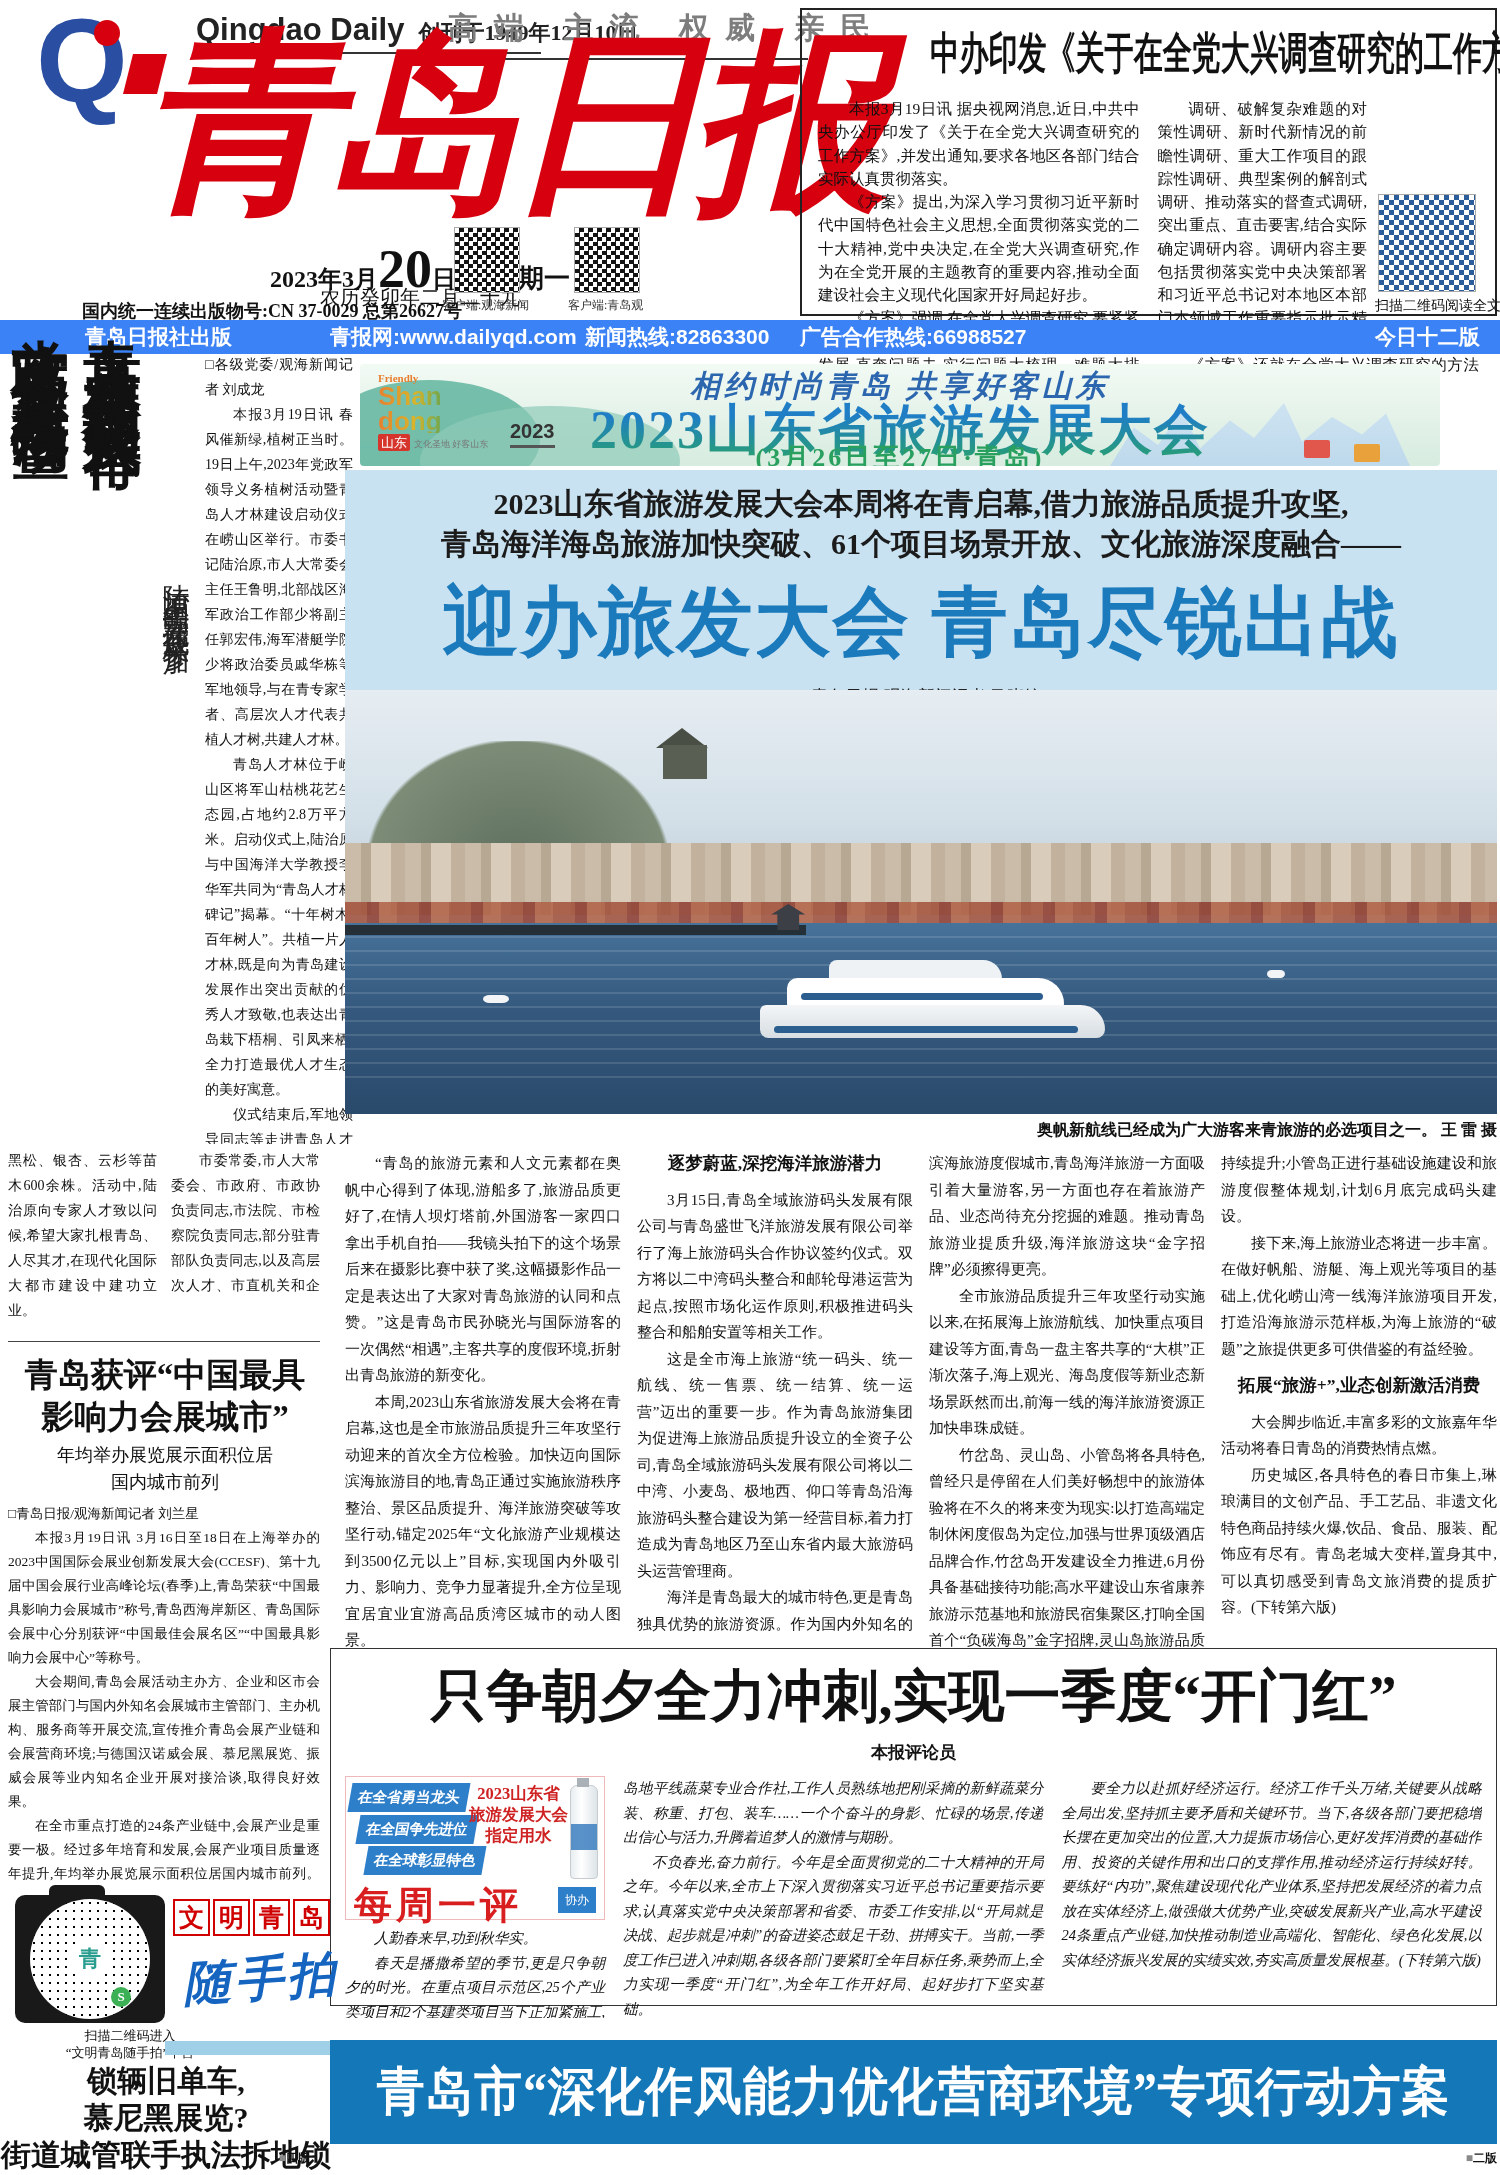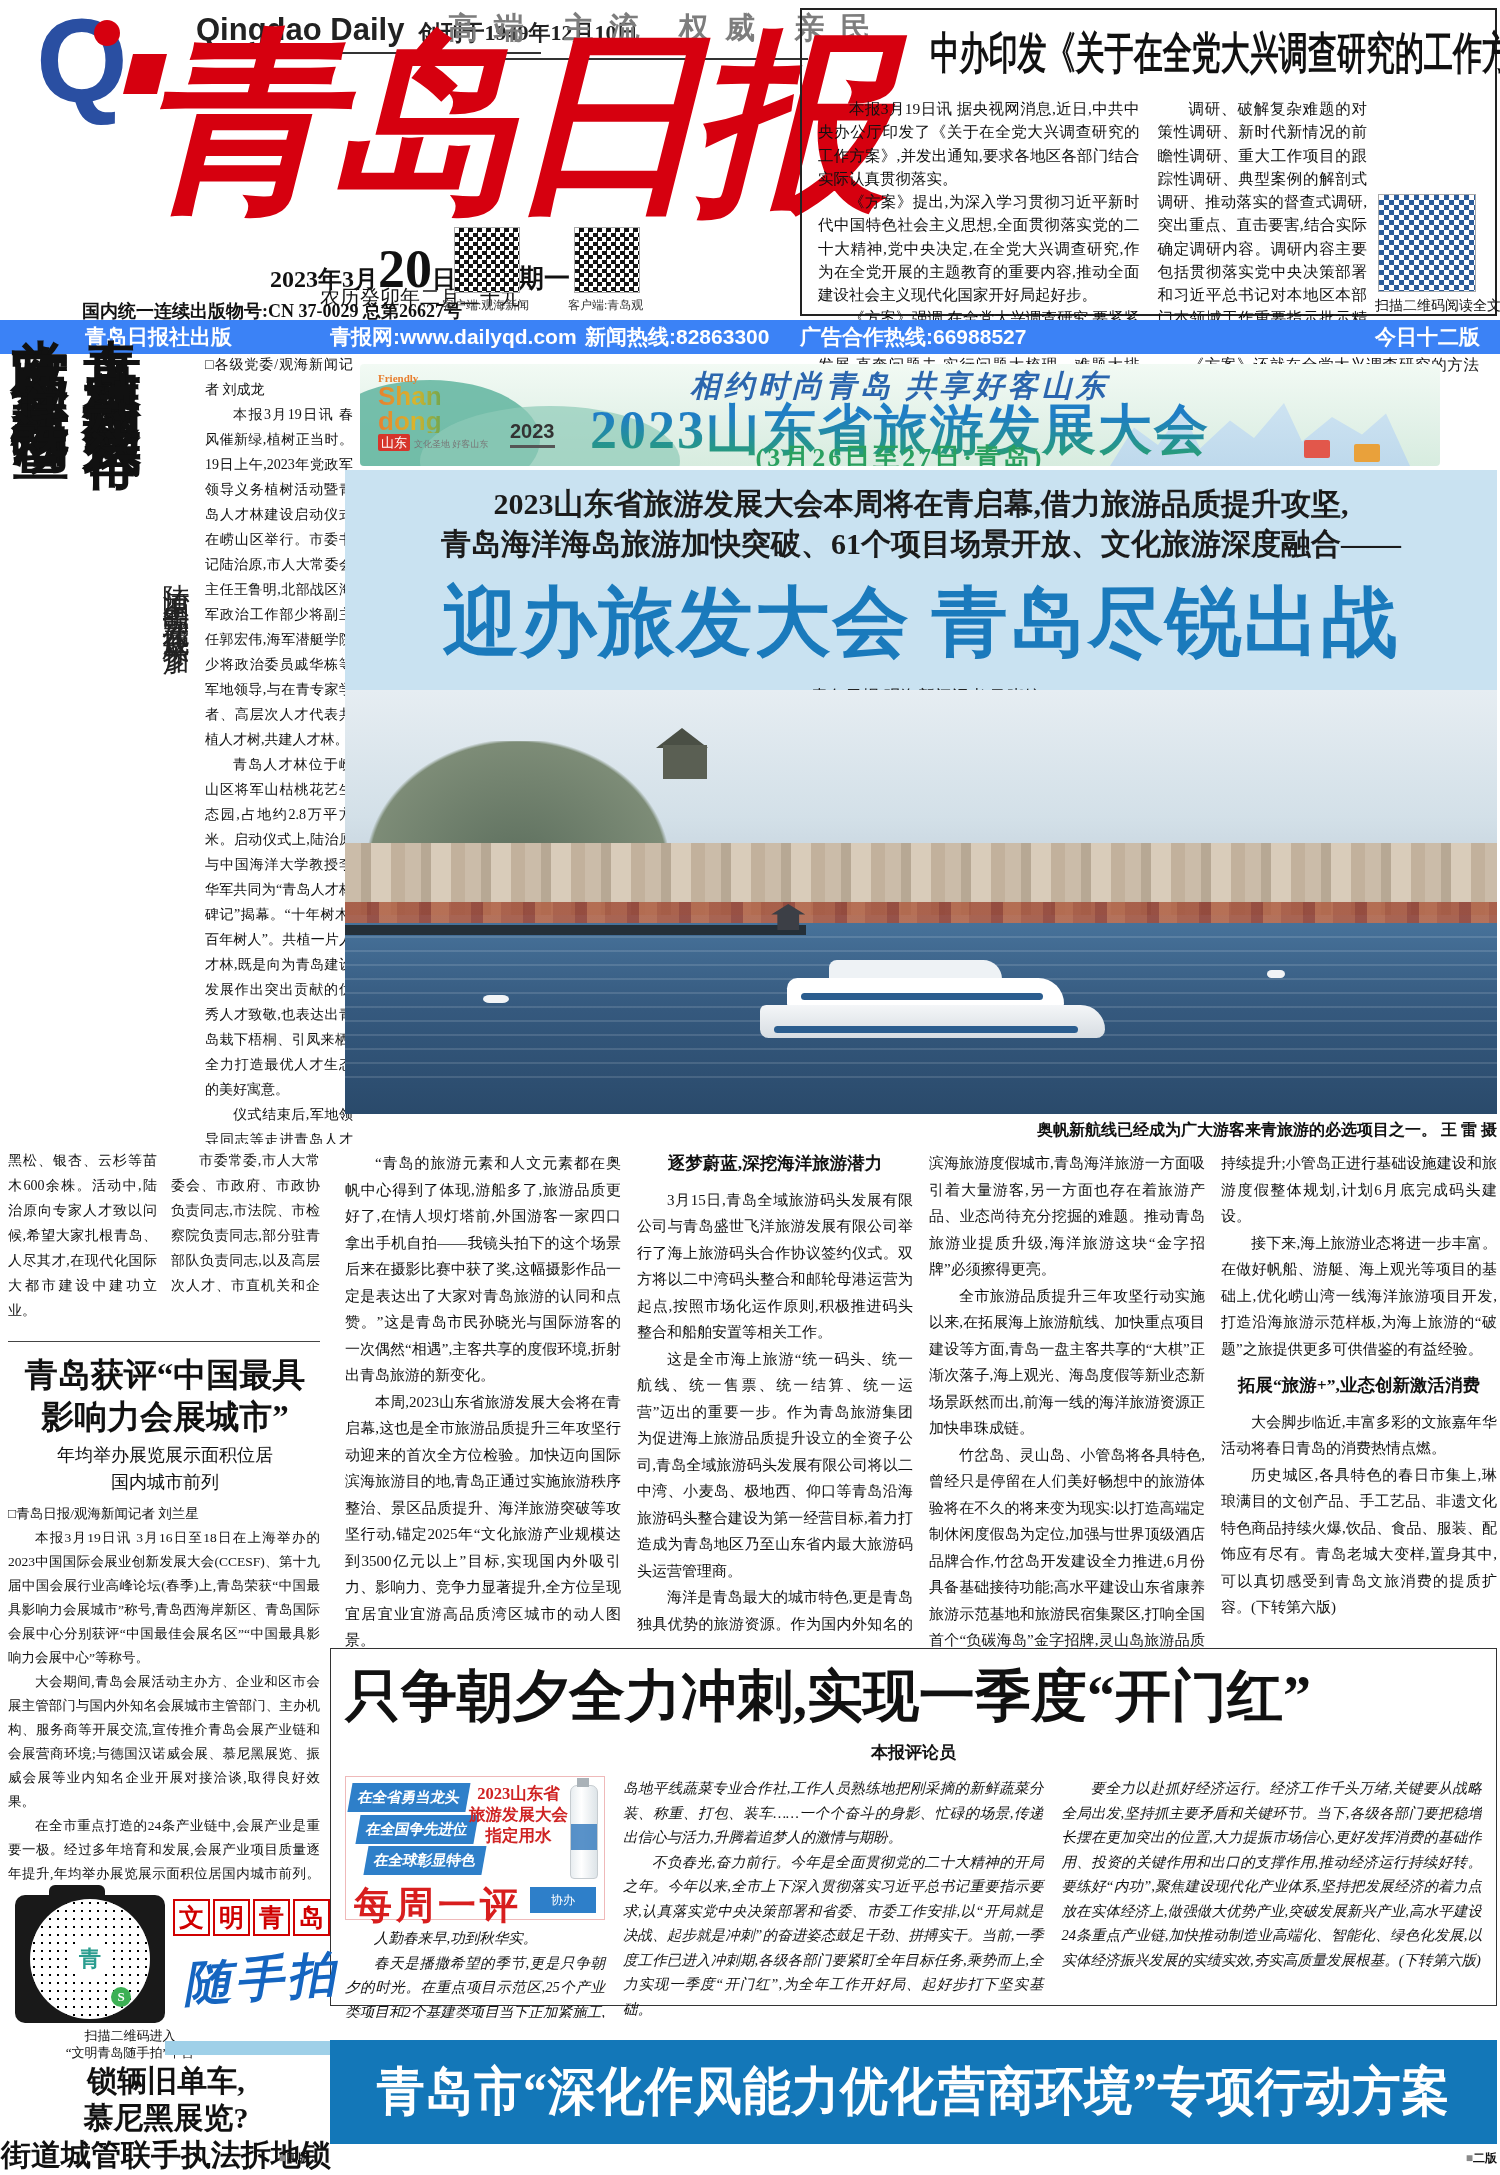--- a/index.html
+++ b/index.html
@@ -81,29 +81,29 @@
   .vt-big{font-size:58px;font-weight:bold;letter-spacing:8px;line-height:1.1;}
   .vt-sub{font-size:27px;color:#222;letter-spacing:5px;}
   .colA{font-size:14px;line-height:25px;}
   .byline-sm{font-size:14px;text-indent:0 !important;}
   .treeB{column-count:2;column-gap:14px;column-fill:auto;font-size:14px;line-height:25px;}
   .expo-h{font-size:33px;font-weight:bold;text-align:center;line-height:42px;}
   .expo-s{font-size:18px;text-align:center;line-height:27px;}
   .expo-body{font-size:13.5px;line-height:24px;overflow:hidden;}
   
   .ed-box{border:1.5px solid #333;}
-  .ed-head{font-size:56px;font-weight:bold;text-align:left;white-space:nowrap;}
+  .ed-head{font-size:56px;font-weight:bold;text-align:center;white-space:nowrap;}
   .ed-byline{font-size:17px;font-weight:bold;text-align:center;}
   .ed-cols{display:flex;gap:18px;font-size:14.5px;line-height:24.5px;font-style:italic;}
   .promo{position:relative;border:1px solid #efb9b9;height:142px;font-style:normal;}
   .ribbon{background:#2e7fc9;color:#fff;font-family:"Liberation Sans","DejaVu Sans",sans-serif;
           font-size:14.5px;font-weight:bold;padding:2px 8px;transform:skewX(-10deg);display:inline-block;white-space:nowrap;}
   .sponsor{color:#cf2222;font-weight:bold;font-size:16.5px;line-height:21px;text-align:center;}
   .weekly{color:#d81e1e;font-size:38px;font-weight:bold;letter-spacing:4px;white-space:nowrap;}
-  .tag{background:#2e7fc9;color:#fff;font-size:12px;padding:1px 21px;}
+  .tag{background:#2e7fc9;color:#fff;font-size:12px;padding:1px 7px;}
   .bottle{position:absolute;right:6px;top:8px;width:26px;height:92px;background:linear-gradient(90deg,#e8edf0,#ffffff 40%,#dde4e8);border:1px solid #c6ccd0;border-radius:7px 7px 4px 4px;}
   .bottle .cap{position:absolute;top:-8px;left:6px;width:12px;height:9px;background:#aab2b8;}
   .bottle .label{position:absolute;top:38px;left:0;width:100%;height:26px;background:#3c7fc0;opacity:.85;}
   
   .cam{position:relative;width:150px;height:128px;background:#191919;border-radius:10px;}
   .cam .hump{position:absolute;top:-10px;left:34px;width:56px;height:14px;background:#191919;border-radius:6px 6px 0 0;}
   .cam .lens{position:absolute;top:4px;left:15px;width:120px;height:120px;background:#fff;border-radius:50%;
     background-image:radial-gradient(#000 1.1px,transparent 1.4px);background-size:8px 8px;}
   .cam .core{position:absolute;top:44px;left:55px;width:40px;height:40px;background:#fff;border-radius:50%;text-align:center;font-size:22px;color:#2a9d8f;line-height:40px;font-weight:bold;}
   .cam .s-dot{position:absolute;top:92px;left:96px;width:20px;height:20px;background:#3cb054;border-radius:50%;color:#fff;font-size:13px;text-align:center;line-height:20px;font-weight:bold;}

